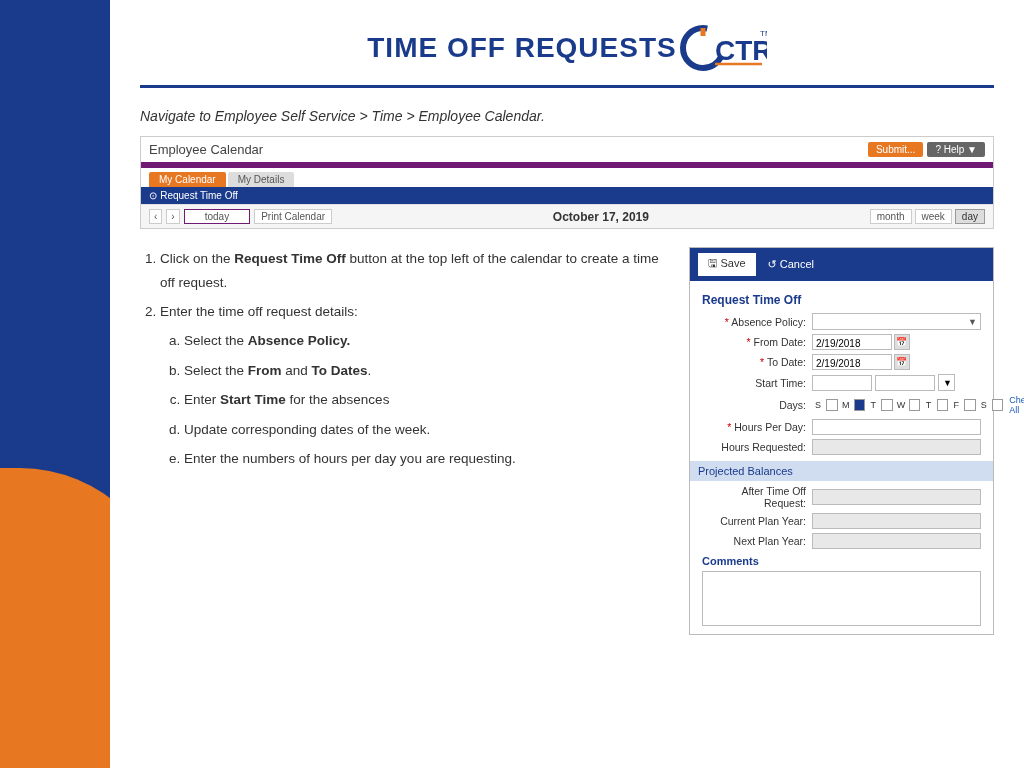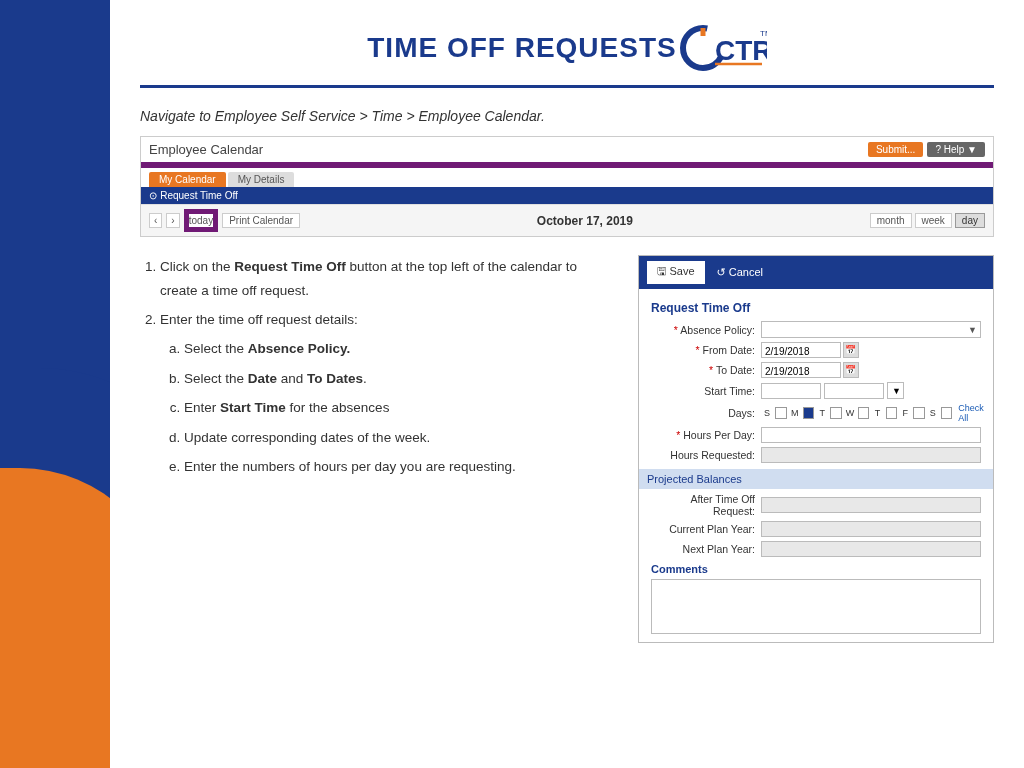--- a/index.html
+++ b/index.html
@@ -160,22 +160,22 @@
     .cal-nav-arrow {
       font-size: 10px;
       color: #555;
       padding: 1px 4px;
       border: 1px solid #ccc;
       background: #fff;
     }
     .cal-nav-today {
       font-size: 10px;
       color: #555;
-      padding: 1px 0;
-      border: 5px solid #701a75;
+      padding: 1px 20px;
+      border: 1px solid #701a75;
       background: #fff;
     }
     .cal-nav-print {
       font-size: 10px;
       color: #555;
       padding: 1px 6px;
       border: 1px solid #ccc;
       background: #fff;
     }
     .cal-date-center {
@@ -205,21 +205,21 @@
     
     .instructions {
       display: flex;
       gap: 20px;
       margin-top: 8px;
     }
     .instructions-left {
       flex: 1;
     }
     .instructions-right {
-      width: 356px;
+      width: 305px;
       flex-shrink: 0;
     }
 
     .step-list {
       list-style: decimal;
       padding-left: 20px;
       font-size: 13.5px;
       color: #333;
       line-height: 1.8;
     }
@@ -443,21 +443,21 @@
 
     <div class="instructions-left">
       <ol class="step-list">
         <li>
           <span>Click on the </span><strong>Request Time Off</strong><span> button at the top left of the calendar to create a time off request.</span>
         </li>
         <li>
           <span>Enter the time off request details:</span>
           <ol class="sub-list">
             <li>Select the <strong>Absence Policy.</strong></li>
-            <li>Select the <strong>Date</strong> and <strong>To Dates</strong>.</li>
+            <li>Select the <strong>From</strong> and <strong>To Dates</strong>.</li>
             <li>Enter <strong>Start Time</strong> for the absences</li>
             <li>Update corresponding dates of the week.</li>
             <li>Enter the numbers of hours per day you are requesting.</li>
           </ol>
         </li>
       </ol>
     </div>
 
     <div class="instructions-right">
       <div class="form-mockup">

